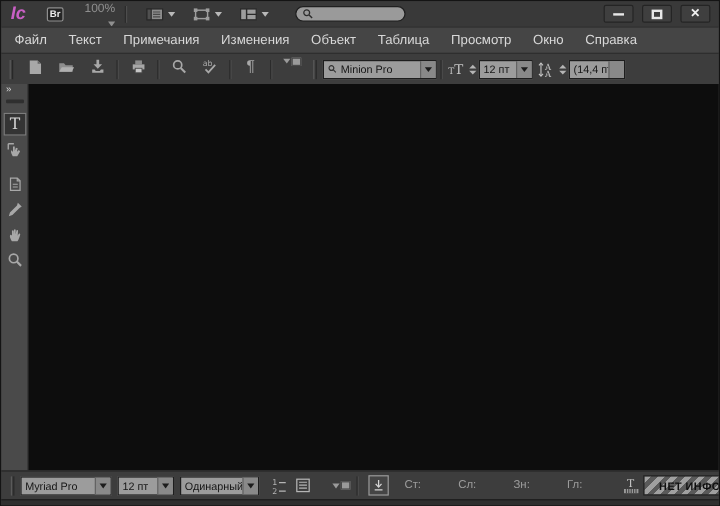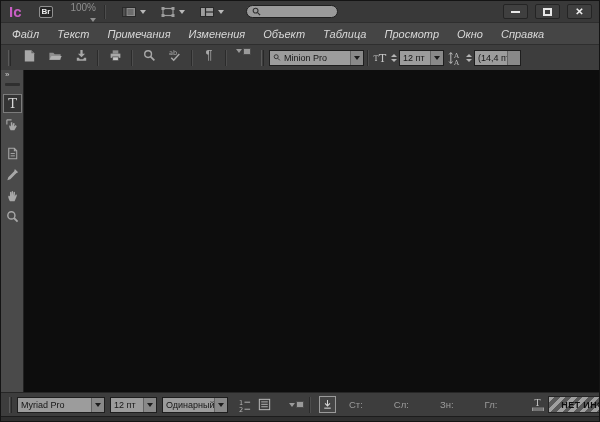--- a/index.html
+++ b/index.html
@@ -3,21 +3,21 @@
 <meta charset="utf-8">
 <style>
   * { box-sizing: border-box; margin: 0; padding: 0; }
   html,body { width:600px; height:422px; }
   body { font-family:"Liberation Sans", sans-serif; background:#202020; }
   .window { width:600px; height:422px; border:1px solid #141414; background:#3d3d3d;
             display:flex; flex-direction:column; overflow:hidden; }
 
   
   .titlebar { flex:0 0 21px; background:#393939; display:flex; align-items:center; padding:0 5px; }
-  .logo { color:#c95fc4; font-size:15px; font-weight:bold; line-height:1; margin-left:3px; }
+  .logo { color:#c95fc4; font-size:15px; font-weight:bold; line-height:1; margin-left:3px;font-style:italic; }
   .br-btn { margin-left:17px; font-size:8px; font-weight:bold; color:#ececec; background:#262626;
             border:1px solid #8f8f8f; border-radius:2px; padding:1px 2px; line-height:1; cursor:default; }
   .zoom-ctrl { margin-left:17px; display:flex; align-items:flex-end; gap:5px; color:#8f8f8f; font-size:10px;flex-direction:column; }
   .caret { width:0; height:0; border-left:3px solid transparent; border-right:3px solid transparent;
            border-top:4px solid #b9b9b9; display:inline-block; }
   .caret.dim { border-top-color:#8f8f8f; }
   .tb-sep { width:2px; height:14px; border-left:1px solid #2b2b2b; border-right:1px solid #4d4d4d; margin:0 8px; }
   .panel-btn { display:flex; align-items:center; gap:3px; margin:0 7px; background:none; border:none; cursor:default; }
   .workspace { margin-left:11px; display:flex; align-items:center; gap:6px; color:#cfcfcf; font-size:10.5px;
                background:none; border:none; cursor:default; }
@@ -27,21 +27,21 @@
   .win-controls { margin-left:auto; display:flex; gap:7px; margin-right:2px; }
   .win-btn { width:25px; height:15px; background:#3f3f3f; border:1px solid #242424; border-radius:2px;
              display:flex; align-items:center; justify-content:center; color:#e8e8e8; cursor:default; }
   .min-glyph { width:9px; height:2px; background:#e8e8e8; }
   .max-glyph { width:9px; height:8px; border:2px solid #e8e8e8; }
   .close-glyph { font-size:10px; font-weight:bold; line-height:1; color:#f0f0f0; }
 
   
   .menubar { flex:0 0 22px; background:#454545; border-top:1px solid #2e2e2e; display:flex;
              align-items:center; padding:0 2px; }
-  .menu-item { color:#d8d8d8; font-size:11px; padding:0 9px; cursor:default; white-space:nowrap;font-style:italic; }
+  .menu-item { color:#d8d8d8; font-size:11px; padding:0 9px; cursor:default; white-space:nowrap; }
 
   
   .toolbar { flex:0 0 26px; background:#3d3d3d; border-top:1px solid #2e2e2e; display:flex;
              align-items:center; padding:0 2px; overflow:hidden; }
   .grip { width:3px; height:16px; border-left:1px solid #5a5a5a; border-right:1px solid #282828; margin:0 5px; flex:0 0 auto; }
   .tbtn { width:26px; height:20px; display:flex; align-items:flex-start; justify-content:center;
           background:none; border:none; cursor:default; flex:0 0 auto; }
   .tsep { width:2px; height:16px; border-left:1px solid #2b2b2b; border-right:1px solid #4d4d4d; margin:0 3px; flex:0 0 auto; }
   .pilcrow { font-size:13px; color:#a8a8a8; line-height:1; }
   .notes-ic { display:flex; align-items:center; gap:1px; }
@@ -310,21 +310,21 @@
           <path d="M9.6,9.6 L13.4,13.4" stroke="#a8a8a8" stroke-width="1.9"></path>
         </svg>
       </button>
     </div>
     <div class="canvas"></div>
   </div>
 
   <div class="statusbar">
     <span class="grip"></span>
 
-    <div class="combo" style="width:88px">
+    <div class="combo" style="width:76px">
       <span class="txt">Myriad Pro</span>
       <span class="arr">
           <span class="caret"></span>
         </span>
     </div>
     <div class="combo" style="width:47px; margin-left:5px">
       <span class="txt">12 пт</span>
       <span class="arr">
           <span class="caret"></span>
         </span>

